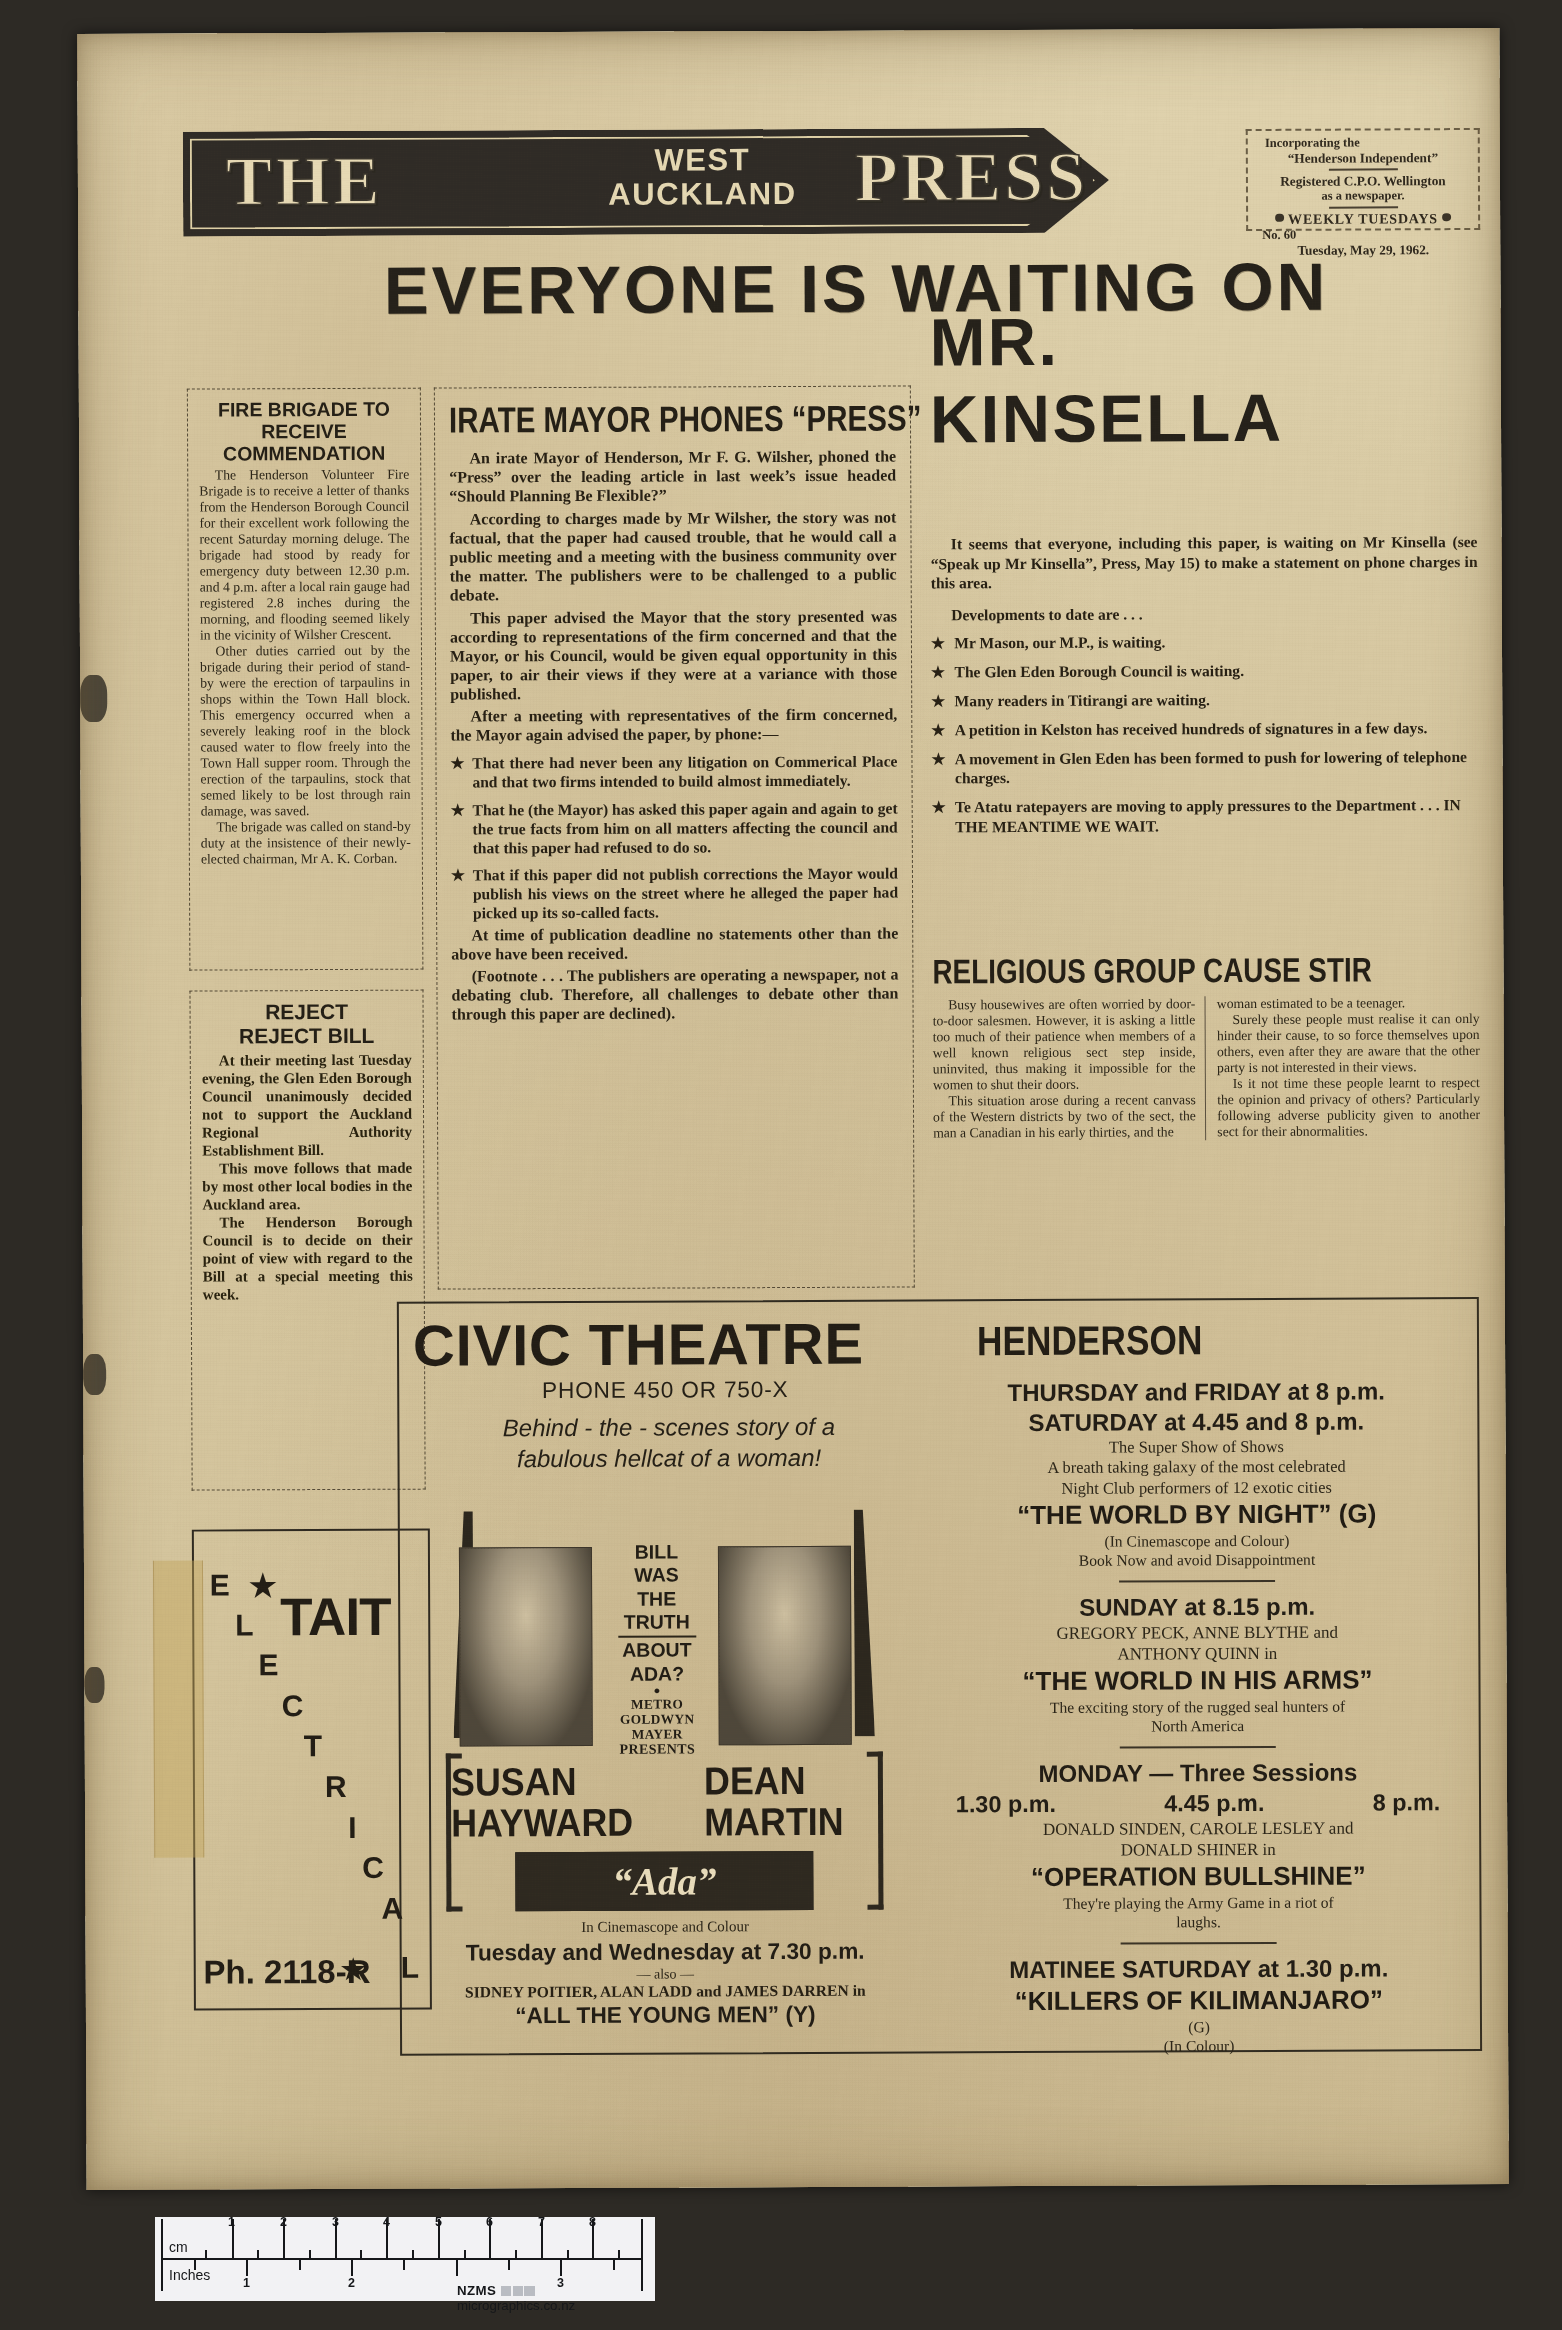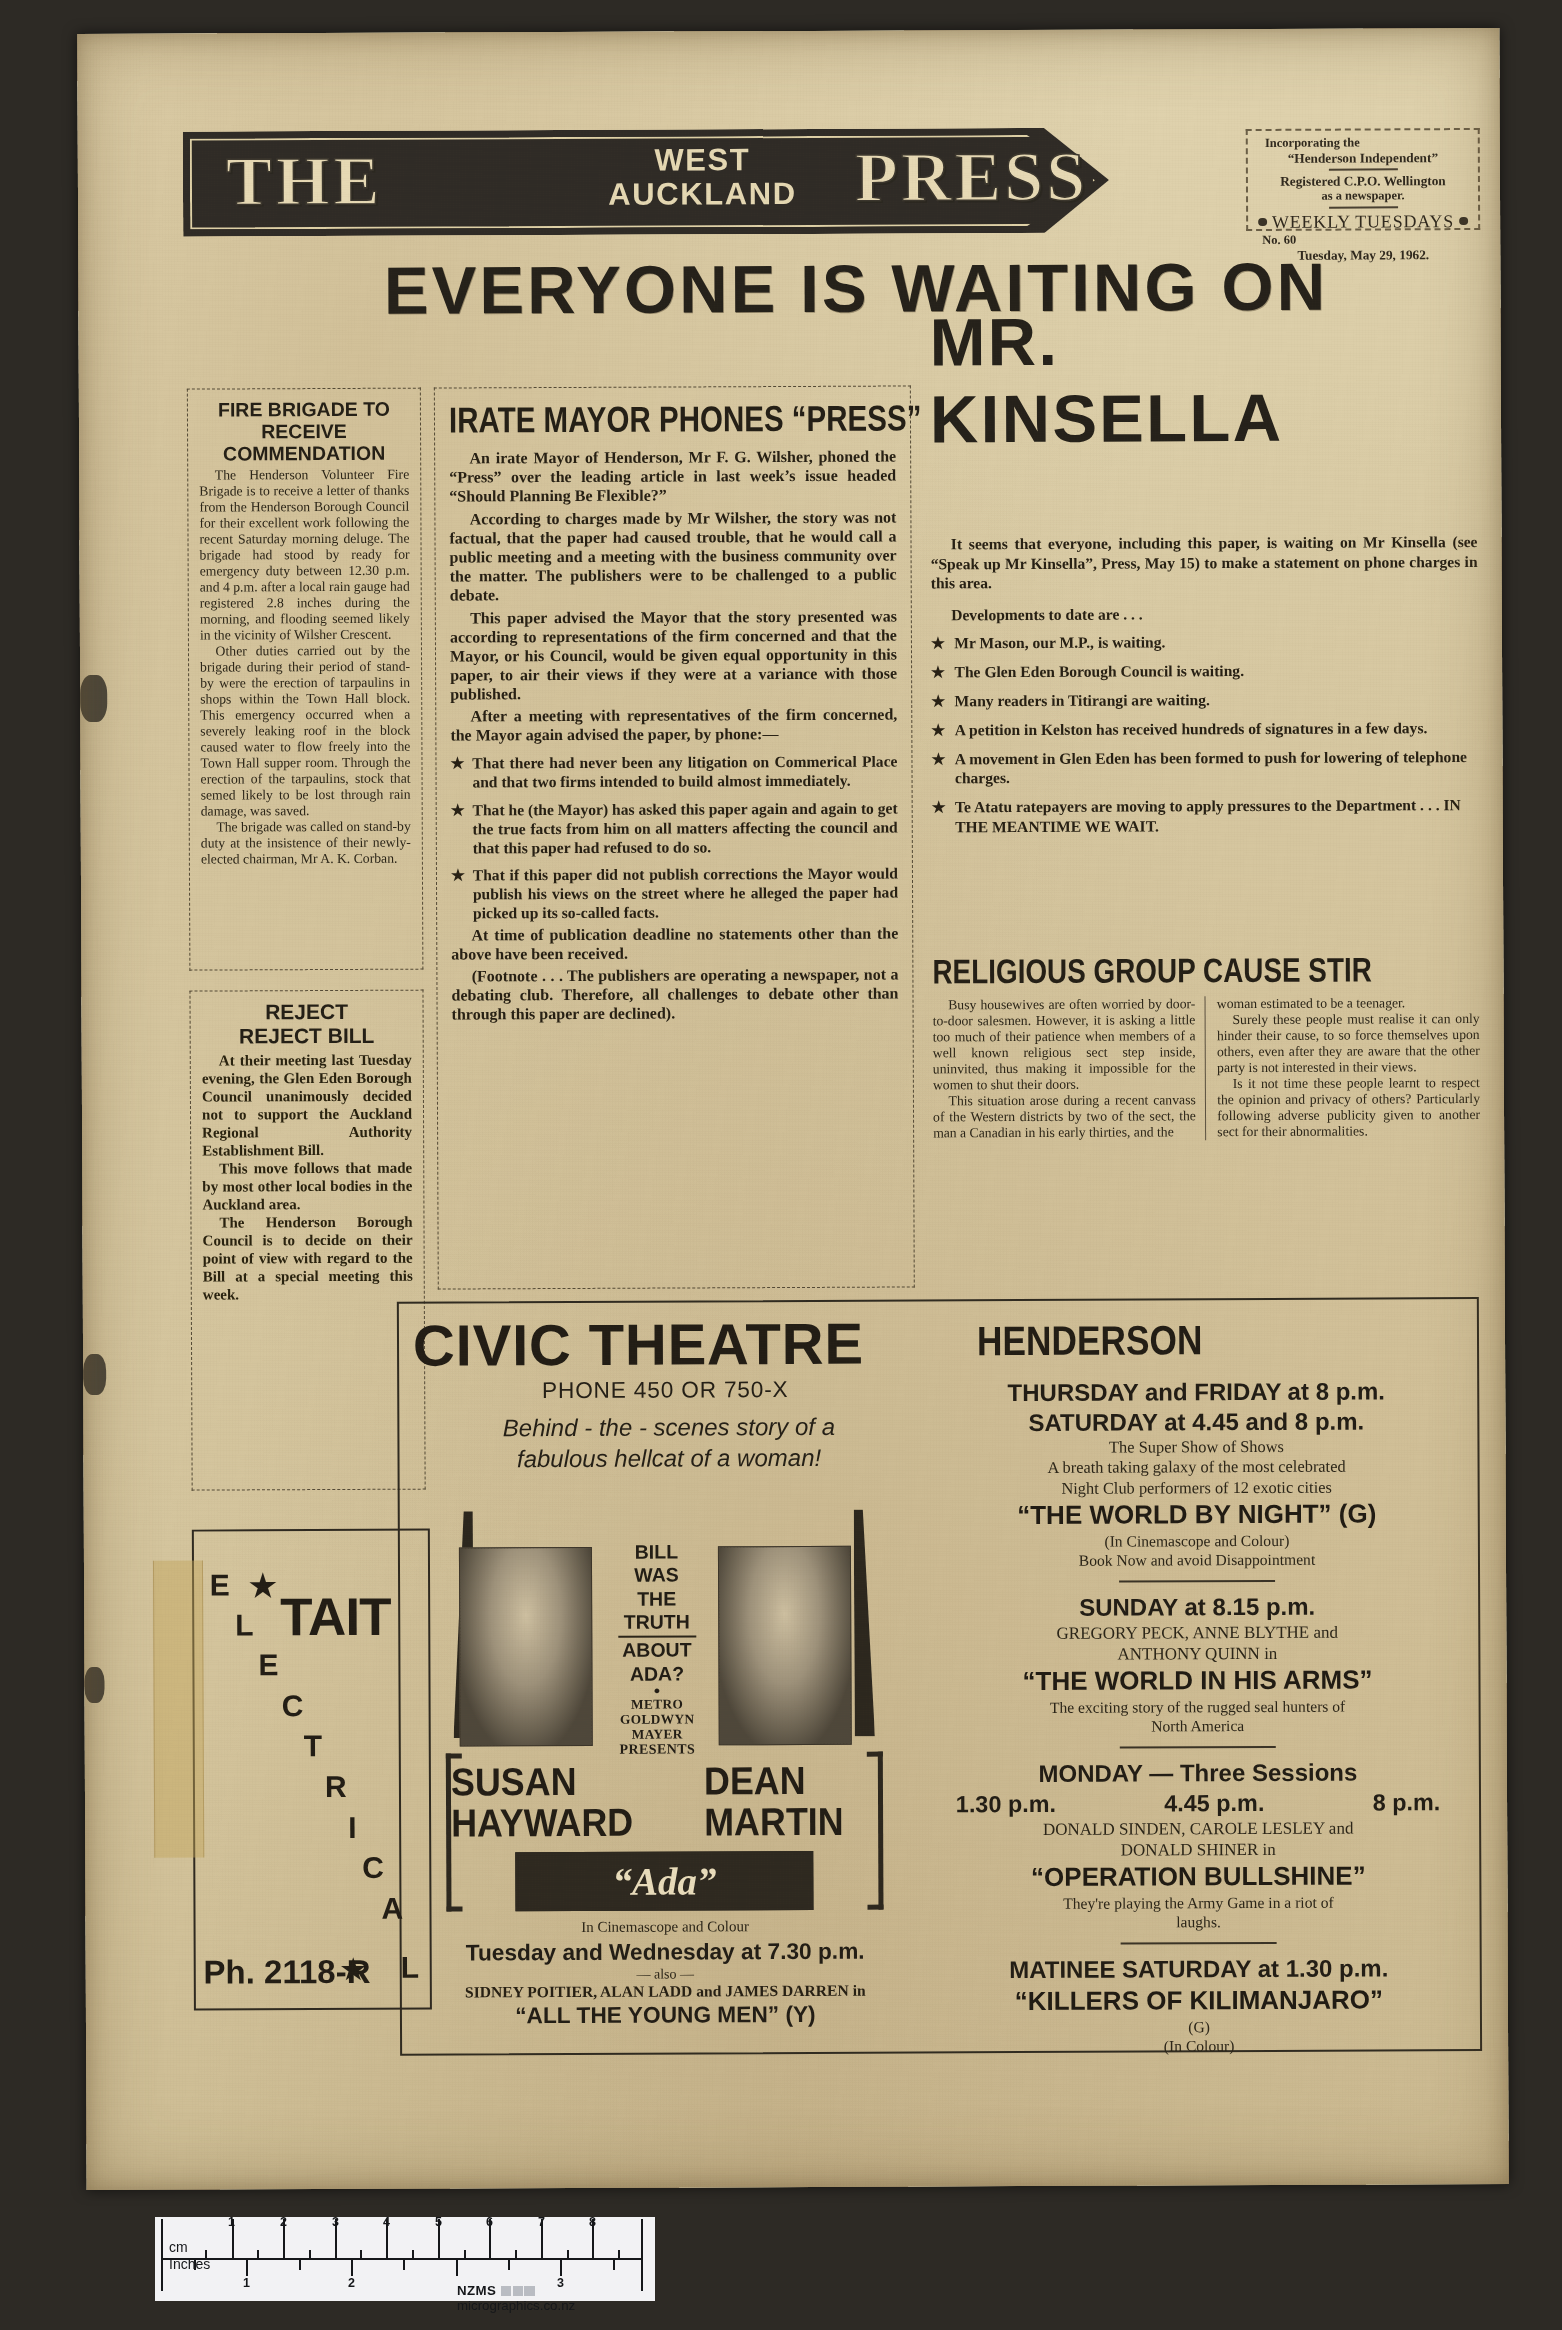--- a/index.html
+++ b/index.html
@@ -41,21 +41,21 @@
       font-size:70px;letter-spacing:3.1px;color:#e6d9b4;-webkit-text-stroke:1.6px #3b362d;
       text-shadow:2.3px 2.3px 0 rgba(40,36,28,.6);}
 
   .infobox{position:absolute;left:1168px;top:100px;width:234px;height:102px;
       border:2.3px dashed #6a5e46;padding:4.7px 6.2px;box-sizing:border-box;color:#30291e;text-align:center;}
   .ib-l1{font-weight:700;font-size:12.5px;line-height:15px;font-family:"Liberation Serif",serif;text-align:left;padding-left:11px;}
   .ib-l2{font-weight:700;font-size:13.3px;line-height:15.6px;}
   .ib-rule{width:69px;height:1.6px;background:#4a4132;margin:3.1px auto 3.1px;}
   .ib-l3{font-weight:700;font-size:13.3px;line-height:15px;}
   .ib-l4{font-weight:700;font-size:12.5px;line-height:15px;}
-  .ib-week{font-weight:400;font-size:18px;letter-spacing:0.8px;}
+  .ib-week{font-weight:700;font-size:14px;letter-spacing:0.8px;}
   .ib-no{font-weight:700;font-size:12.5px;text-align:left;padding-left:7.8px;}
   .ib-date{font-weight:700;font-size:13.3px;}
   .dot{display:inline-block;width:8.6px;height:8.6px;border-radius:50%;background:#3a3327;vertical-align:1.6px;}
 
   
   .headline{position:absolute;left:168px;top:219px;width:1219px;
       font-family:"Liberation Sans",sans-serif;font-weight:700;font-size:67px;letter-spacing:3.1px;
       color:#25211a;text-align:center;text-shadow:0.8px 0.8px 0 rgba(70,60,40,.45);}
   .kinsella{position:absolute;left:851px;top:273px;width:500px;
       font-family:"Liberation Sans",sans-serif;font-weight:700;font-size:67px;letter-spacing:2.3px;
@@ -144,21 +144,21 @@
   .t-word{position:absolute;font-family:"Liberation Sans",sans-serif;font-weight:700;color:#221d15;}
   .t-tait{left:86px;top:19px;font-size:53px;letter-spacing:-0.8px;margin-top:36px;}
   .t-star1{left:55px;top:36px;font-size:31px;}
   .t-star2{left:145px;top:422px;font-size:28px;}
   .t-ph{left:7.8px;top:422px;font-size:33px;}
   .t-diag{position:absolute;font-family:"Liberation Sans",sans-serif;font-weight:700;font-size:30px;color:#221d15;}
 
   
   .ruler{position:absolute;left:155px;top:2217px;width:500px;height:84px;background:#f2f2f4;}
   .r-cm{position:absolute;left:14px;top:22px;font-family:"Liberation Sans",sans-serif;font-size:14px;color:#15171a;}
-  .r-in{position:absolute;left:14px;top:39px;font-family:"Liberation Sans",sans-serif;font-size:14px;color:#15171a;}
+  .r-in{position:absolute;left:14px;top:50px;font-family:"Liberation Sans",sans-serif;font-size:14px;color:#15171a;}
   .r-line{position:absolute;background:#15171a;}
   .r-num{position:absolute;font-family:"Liberation Sans",sans-serif;font-size:12.5px;font-weight:700;color:#15171a;}
   .r-brand{position:absolute;left:256px;top:66px;font-family:"Liberation Sans",sans-serif;font-size:13.3px;color:#15171a;margin-left:46px;}
   .r-nzms{font-weight:700;letter-spacing:0.4px;}
   .r-sq{display:inline-block;width:10.2px;height:10.2px;background:#b9bcc2;margin:0 0.8px;vertical-align:-0.8px;}
 </style>
 </head>
 <body>
 
 <div class="page">

